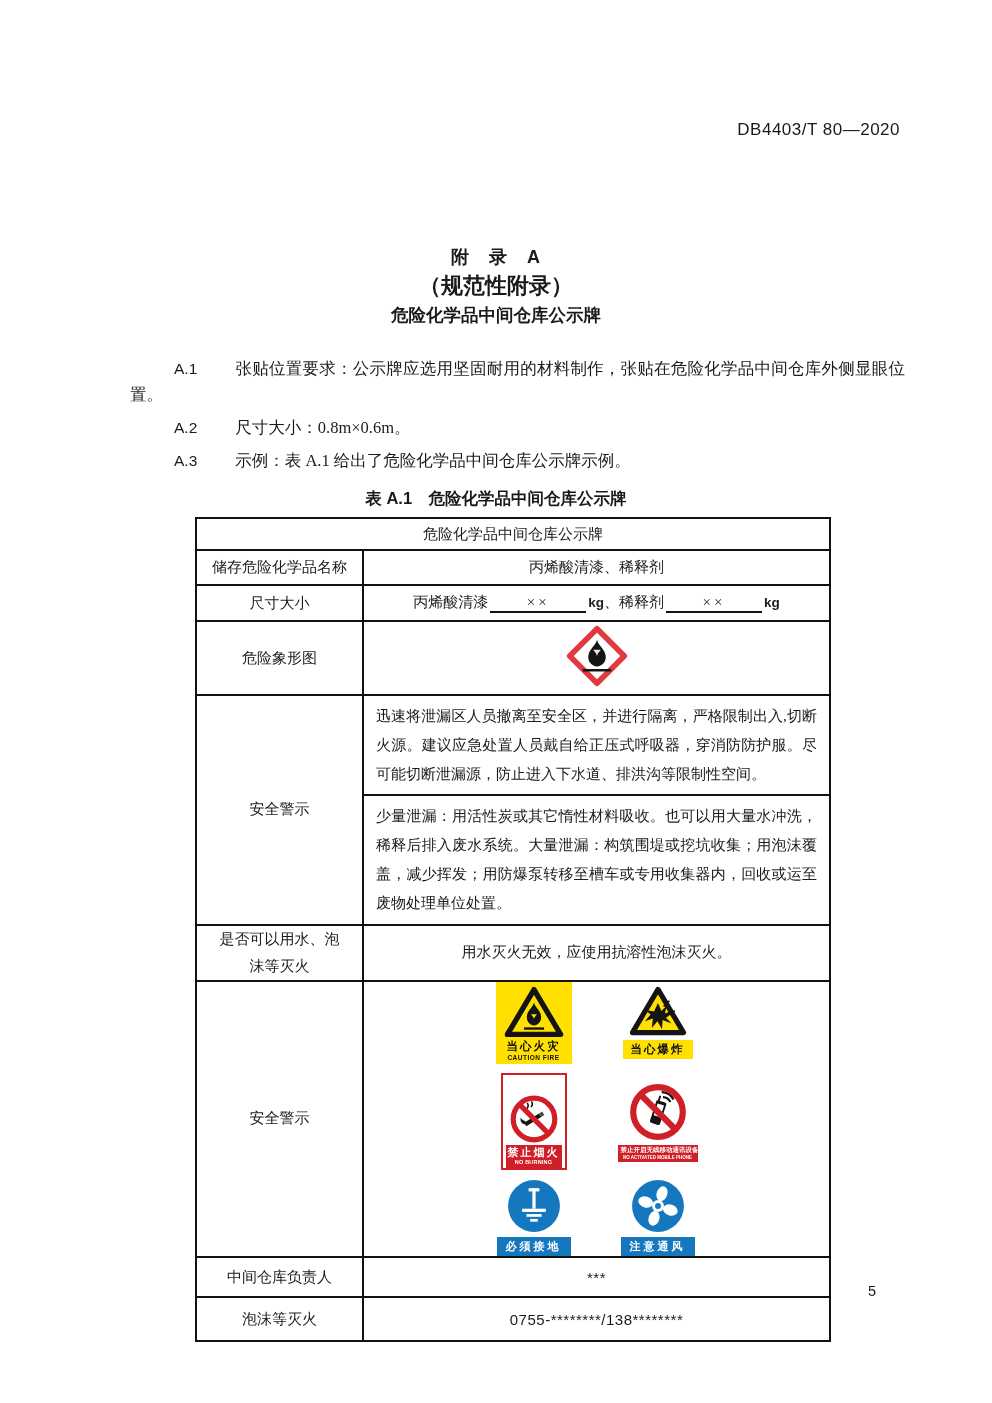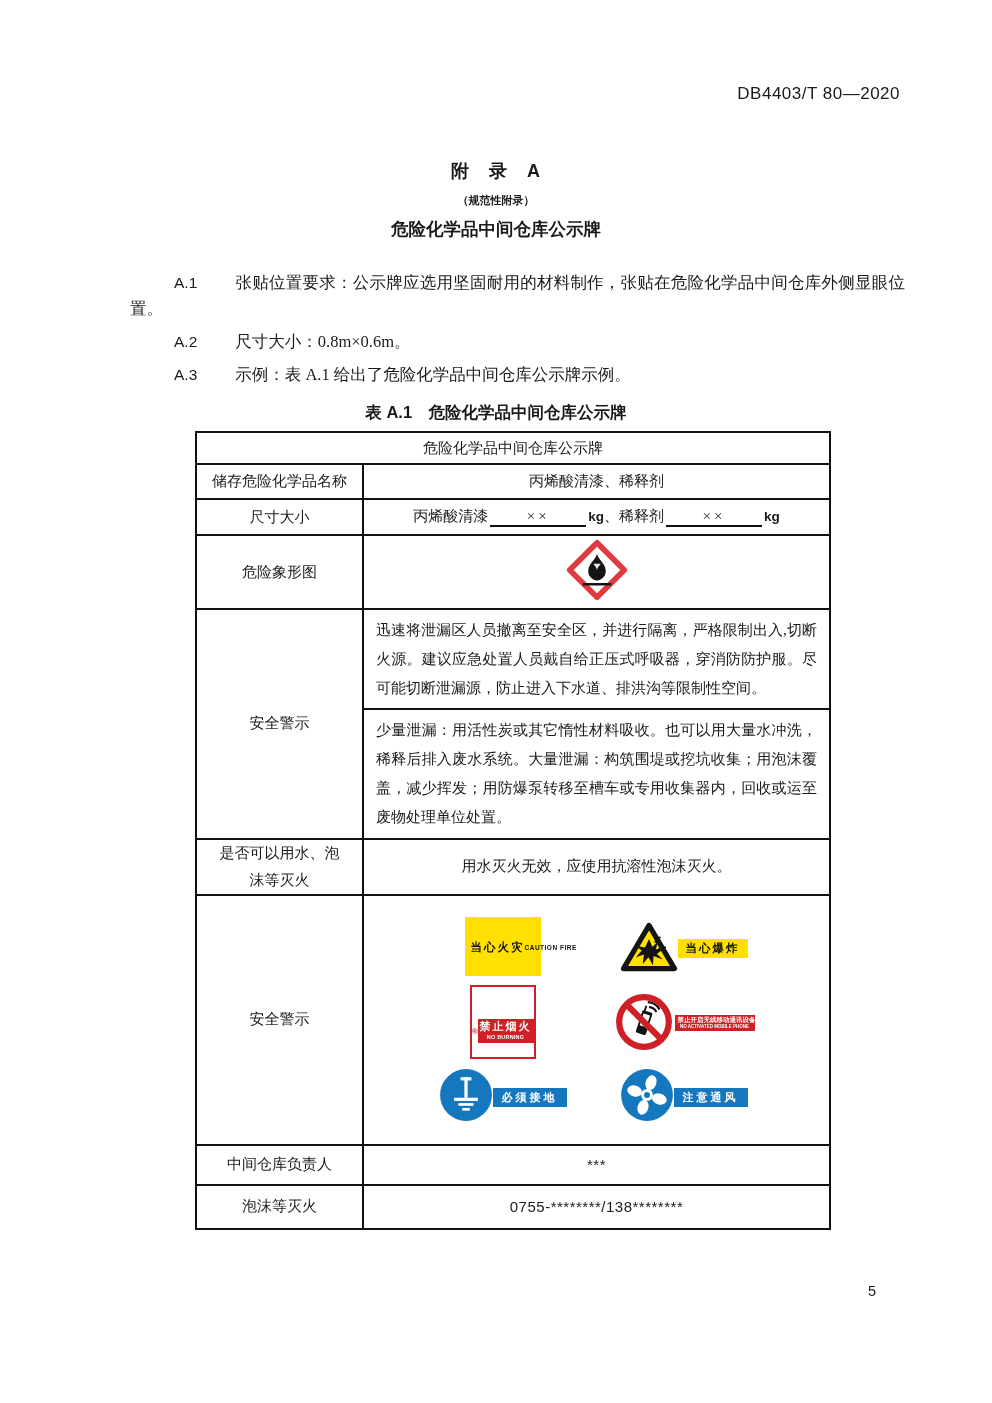--- a/index.html
+++ b/index.html
@@ -6,34 +6,34 @@
   html, body { background: #ffffff; }
   .page {
     position: relative;
     width: 992px; height: 1403px;
     background: #ffffff;
     color: #1a1a1a;
     font-family: "Liberation Serif", serif;
     overflow: hidden;
   }
   .doc-header {
-    padding: 84px 92px 0 0;
+    padding: 120px 92px 0 0;
     text-align: right;
     font-family: "Liberation Sans", sans-serif;
     font-size: 17px;
     letter-spacing: 0.5px;
   }
-  .titles { margin-top: 52px; text-align: center; }
+  .titles { margin-top: 102px; text-align: center; }
   .titles .t1 {
     font-family: "Liberation Sans", sans-serif;
     font-weight: bold; font-size: 18px; line-height: 30px; letter-spacing: 1px;
   }
   .titles .t2 {
     font-family: "Liberation Sans", sans-serif;
-    font-weight: bold; font-size: 11px; line-height: 28px;
+    font-weight: bold; font-size: 22px; line-height: 28px;
   }
   .titles .t3 {
     font-family: "Liberation Sans", sans-serif;
     font-weight: bold; font-size: 17.5px; line-height: 30px;
   }
   .clauses { margin: 26px 87px 0 130px; }
   p.clause {
     font-size: 16.5px; line-height: 26px;
     text-align: justify;
     margin-bottom: 7px;
@@ -93,21 +93,21 @@
   
   .signs {
     display: grid;
     grid-template-columns: auto auto;
     column-gap: 46px;
     row-gap: 9px;
     justify-content: center;
     align-items: center;
     justify-items: center;
   }
-  .sign { display: flex; flex-direction: row; align-items: center; }
+  .sign { display: flex; flex-direction: column; align-items: center; }
   .plate-yellow {
     background: #ffe000;
     padding: 4px 6px 3px 6px;
     width: 76px;
   }
   .plate-yellow .zh {
     font-family: "Liberation Sans", sans-serif;
     font-weight: bold; font-size: 11.5px; color: #111;
     letter-spacing: 2px; margin-top: 1px; white-space: nowrap;
   }

